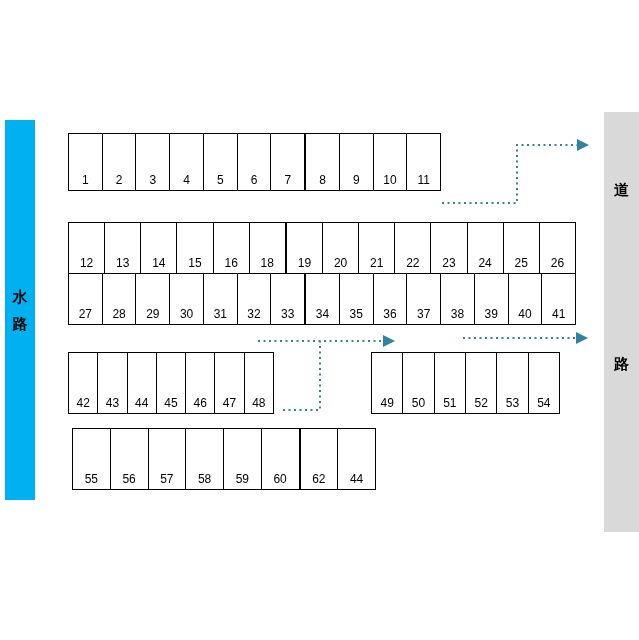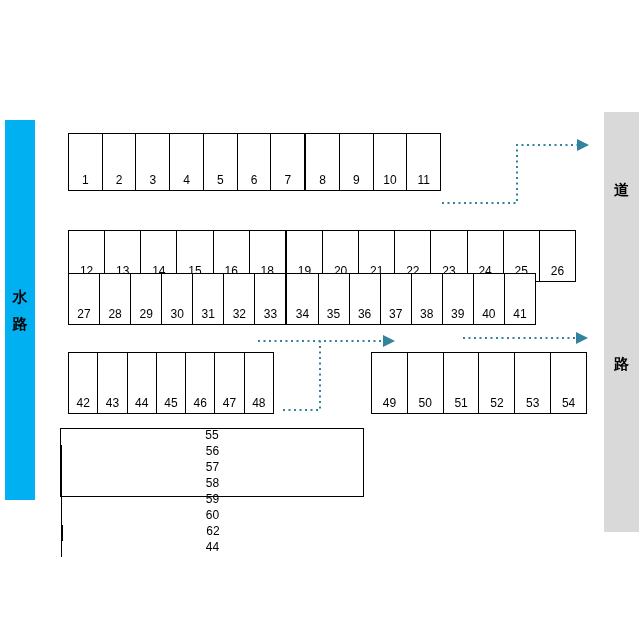--- a/index.html
+++ b/index.html
@@ -31,25 +31,25 @@
   .road-char-2 { top: 244px; }
 
   
   .stall-row {
     position: absolute;
     display: flex;
     border: 1px solid #000;
     background: #fff;
   }
   .row-1  { left: 68px; top: 133px; width: 373px; height: 58px; }
-  .row-2  { left: 68px; top: 222px; width: 508px; height: 52px; margin-top: 8px; }
-  .row-3  { left: 68px; top: 273px; width: 468px; height: 52px; }
+  .row-2  { left: 68px; top: 222px; width: 508px; height: 52px; }
+  .row-3  { left: 68px; top: 273px; width: 508px; height: 52px; }
   .row-4a { left: 68px; top: 352px; width: 206px; height: 62px; }
-  .row-4b { left: 371px; top: 352px; width: 216px; height: 62px; }
-  .row-5  { left: 60px; top: 428px; width: 304px; height: 69px; flex-direction: column; }
+  .row-4b { left: 371px; top: 352px; width: 189px; height: 62px; }
+  .row-5  { left: 72px; top: 428px; width: 304px; height: 62px; }
 
   .stall {
     flex: 1;
     display: flex;
     align-items: flex-end;
     justify-content: center;
     padding-bottom: 4px;
     min-width: 0;
   }
   .stall + .stall { border-left: 1px solid #000; }

